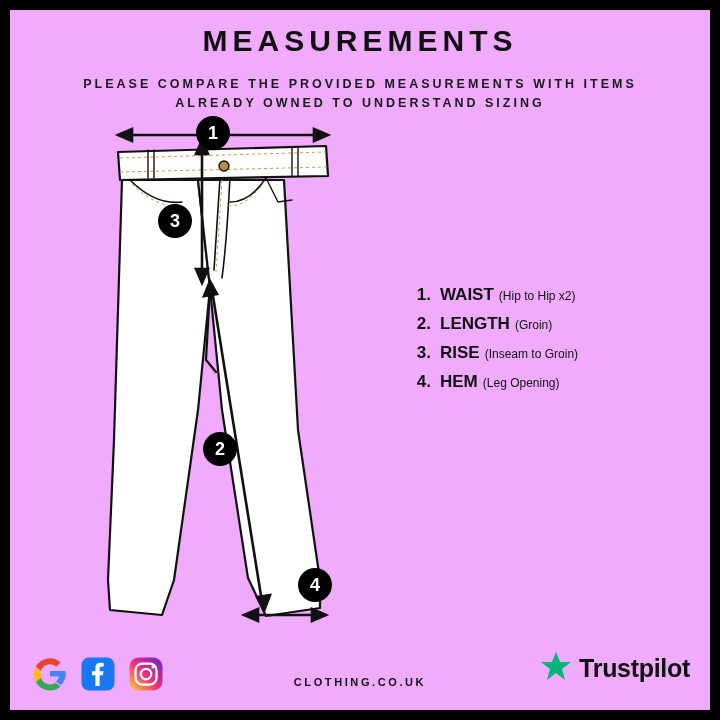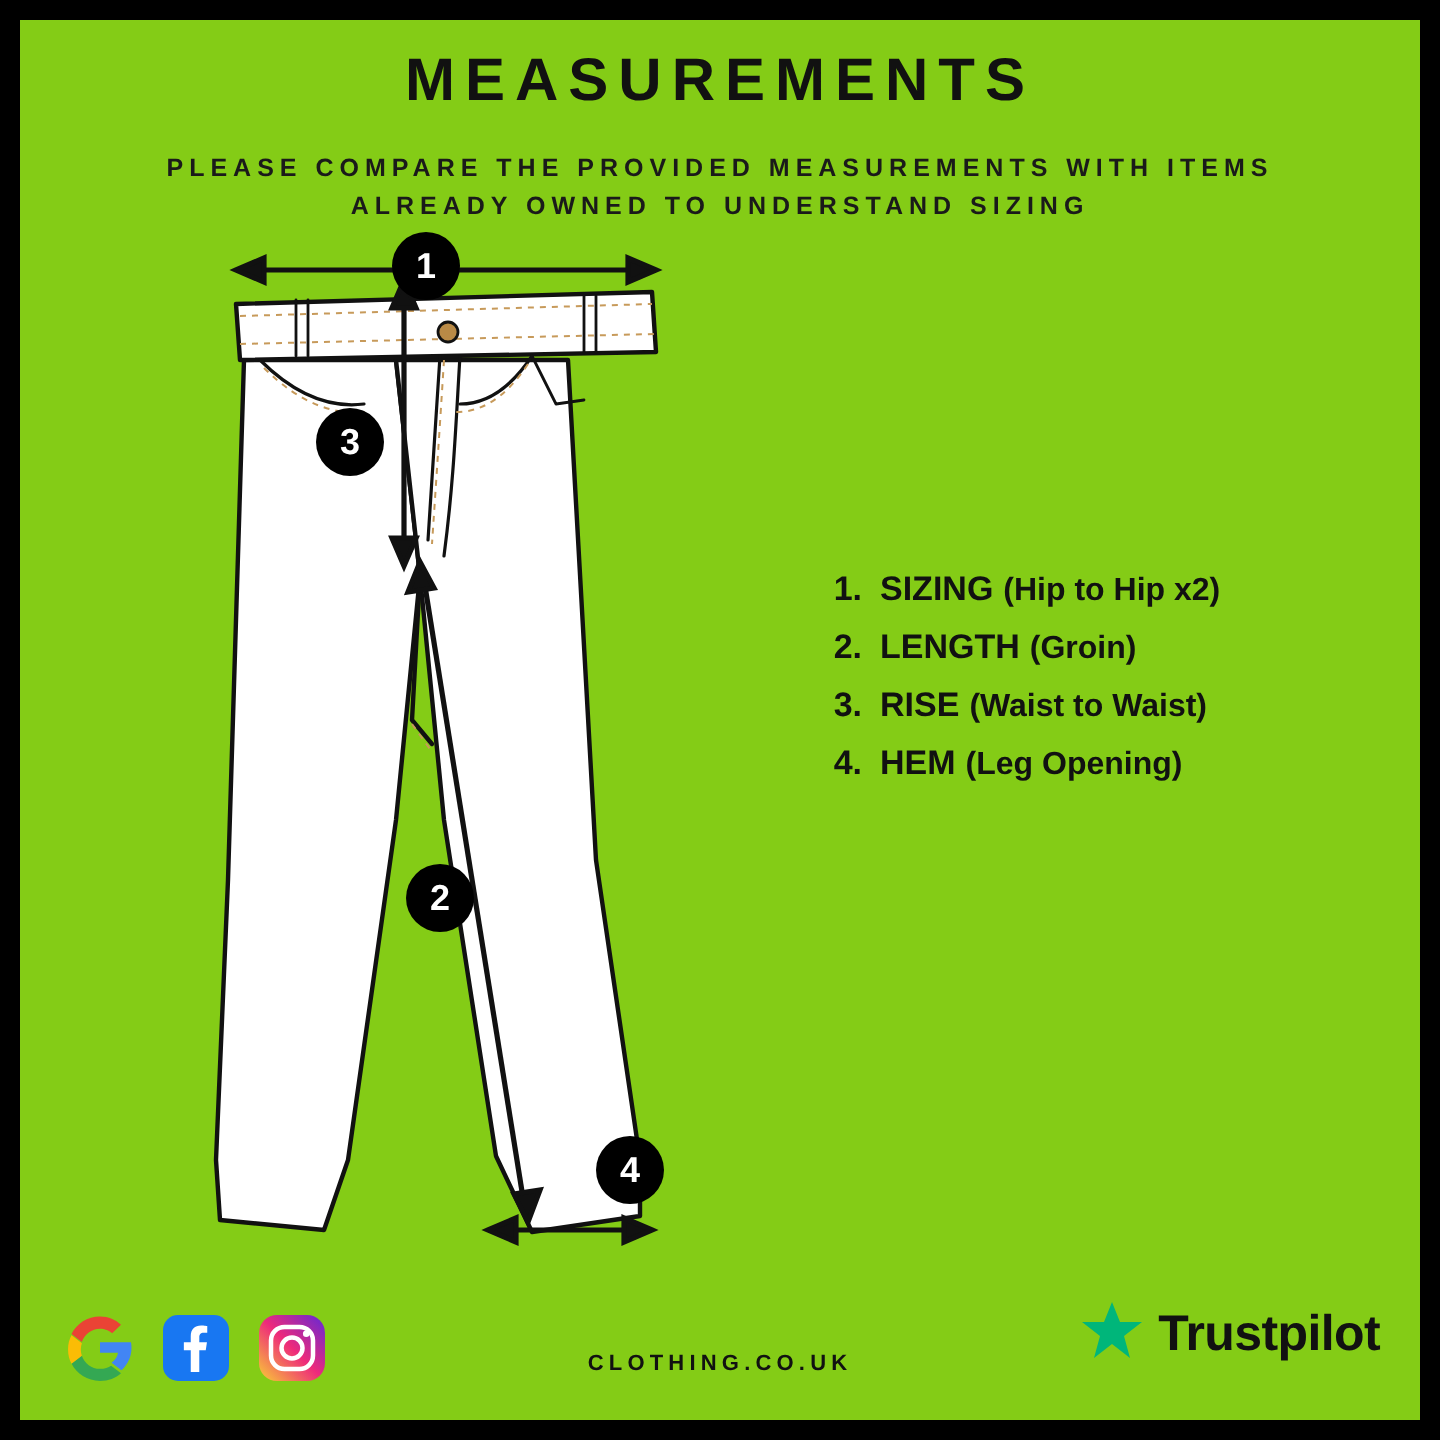--- a/index.html
+++ b/index.html
@@ -18,21 +18,21 @@
     width: 720px;
     height: 720px;
     background: #000000;
     box-sizing: border-box;
     padding: 10px;
   }
   .card {
     position: relative;
     width: 700px;
     height: 700px;
-    background: #84cc16;
+    background: #f0abfc;
     box-sizing: border-box;
     overflow: hidden;
   }
 
   
   .header {
     position: absolute;
     top: 14px;
     left: 0;
     width: 700px;
@@ -107,24 +107,23 @@
     margin-right: 9px;
   }
   .legend-label {
     font-size: 17px;
     font-weight: bold;
     color: #111111;
     margin-right: 5px;
     white-space: nowrap;
   }
   .legend-desc {
-    font-size: 16px;
+    font-size: 12px;
     color: #111111;
     white-space: nowrap;
-    font-weight: bold;
   }
 
   
   .socials {
     position: absolute;
     left: 22px;
     bottom: 18px;
     display: flex;
     align-items: center;
     gap: 12px;
@@ -243,32 +242,32 @@
 
       <div class="bullet" id="bullet-1">1</div>
       <div class="bullet" id="bullet-2">2</div>
       <div class="bullet" id="bullet-3">3</div>
       <div class="bullet" id="bullet-4">4</div>
     </div>
 
     <div class="legend">
       <div class="legend-row">
         <div class="legend-num">1.</div>
-        <div class="legend-label">SIZING</div>
+        <div class="legend-label">WAIST</div>
         <div class="legend-desc">(Hip to Hip x2)</div>
       </div>
       <div class="legend-row">
         <div class="legend-num">2.</div>
         <div class="legend-label">LENGTH</div>
         <div class="legend-desc">(Groin)</div>
       </div>
       <div class="legend-row">
         <div class="legend-num">3.</div>
         <div class="legend-label">RISE</div>
-        <div class="legend-desc">(Waist to Waist)</div>
+        <div class="legend-desc">(Inseam to Groin)</div>
       </div>
       <div class="legend-row">
         <div class="legend-num">4.</div>
         <div class="legend-label">HEM</div>
         <div class="legend-desc">(Leg Opening)</div>
       </div>
     </div>
 
     <div class="socials">
       <span class="social">

